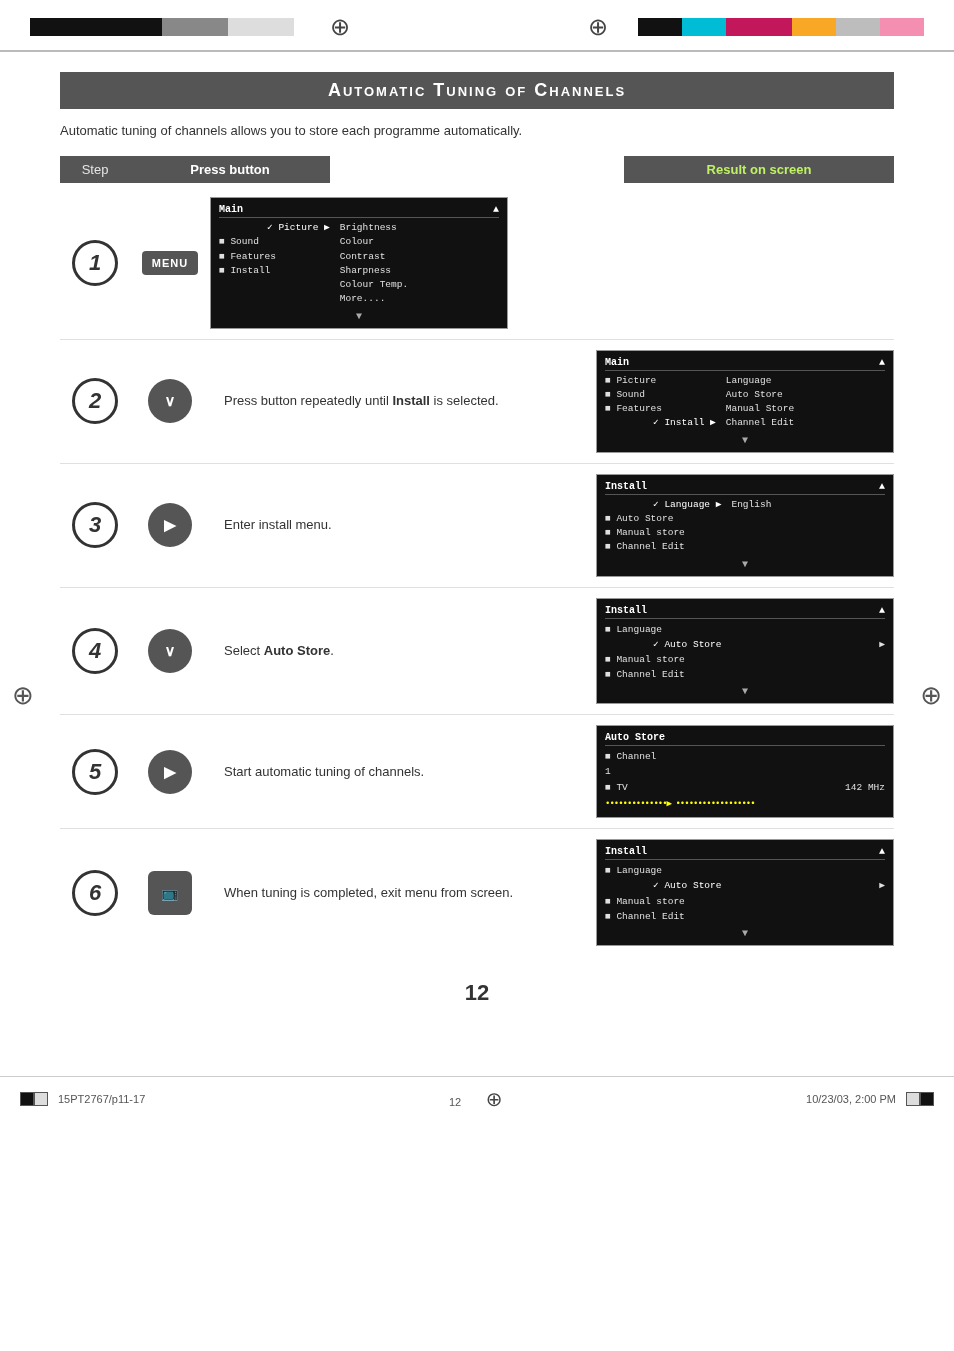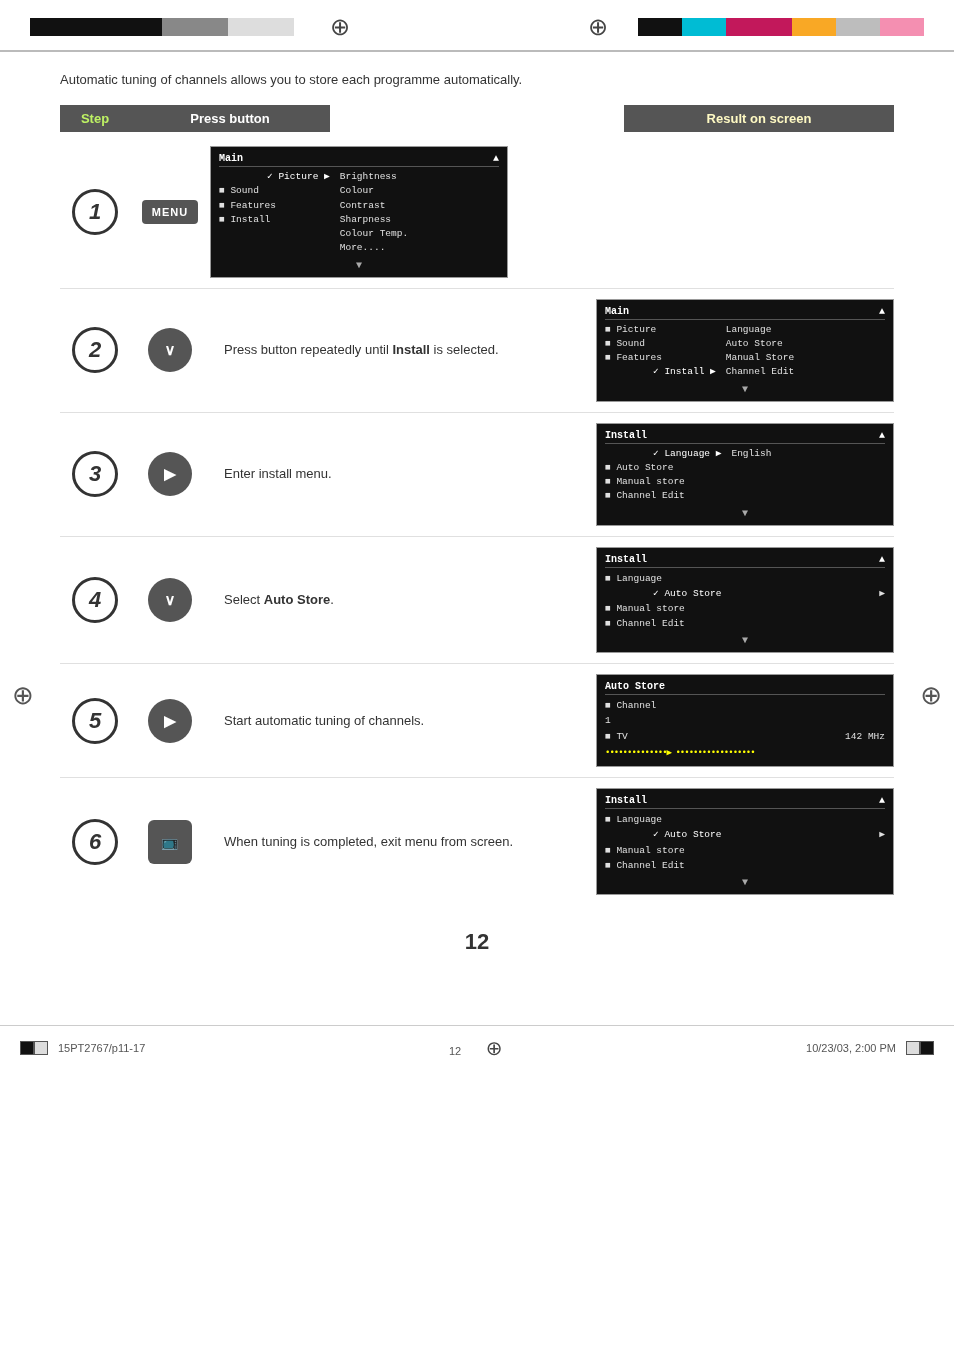--- a/index.html
+++ b/index.html
@@ -48,42 +48,42 @@
 
     
     .steps-header {
       display: flex;
       align-items: center;
       margin-bottom: 4px;
     }
     .col-step {
       width: 70px;
       background: #555;
-      color: #bef264;
+      color: #e5e5e5;
       text-align: center;
       font-size: 13px;
-      font-weight: bold;
+      font-weight: normal;
       padding: 6px 4px;
     }
     .col-press {
       width: 200px;
       background: #555;
       color: #fff;
       text-align: center;
       font-size: 13px;
       font-weight: bold;
       padding: 6px 4px;
     }
     .col-spacer {
       flex: 1;
     }
     .col-result {
       width: 270px;
       background: #555;
-      color: #fef9c3;
+      color: #bef264;
       text-align: center;
       font-size: 13px;
       font-weight: bold;
       padding: 6px 2px;
     }
 
     
     .steps-container {
       display: flex;
       flex-direction: column;
@@ -291,20 +291,23 @@
         <div class="strip-block" style="background:#bdbdbd; width:22px; height:18px;"></div>
         <div class="strip-block" style="background:#f48fb1; width:22px; height:18px;"></div>
         <div class="strip-block" style="background:#f48fb1; width:22px; height:18px;"></div>
       </div>
     </div>
   </div>
 </div>
 
 <div class="main-content">
 
+  <div class="page-title-box">
+    <h1>Automatic Tuning of Channels</h1>
+  </div>
 
   <p class="subtitle">Automatic tuning of channels allows you to store each programme automatically.</p>
 
   <div class="steps-header">
     <div class="col-step">Step</div>
     <div class="col-press">Press button</div>
     <div class="col-spacer"></div>
     <div class="col-result">Result on screen</div>
   </div>
 

